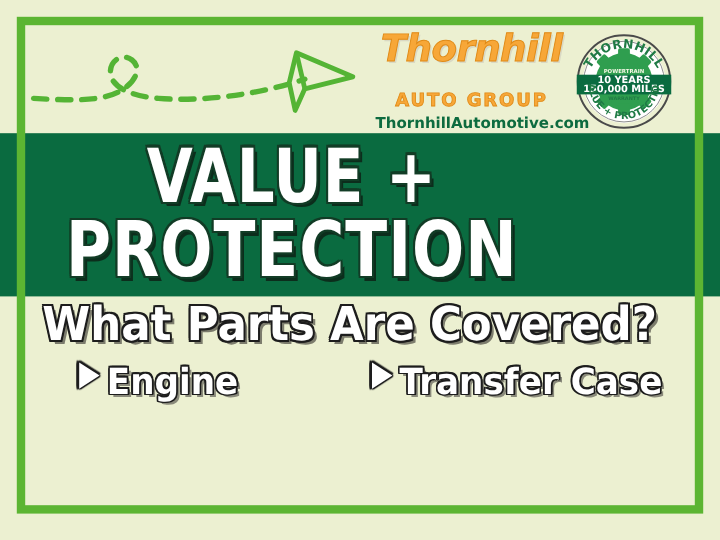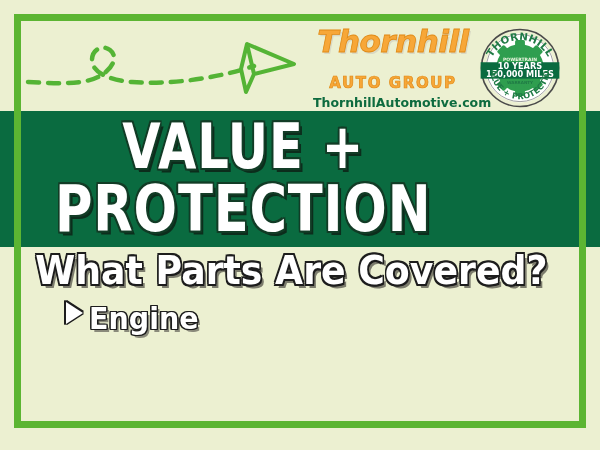--- a/index.html
+++ b/index.html
@@ -280,17 +280,21 @@
   </div>
 
   <div class="parts">
     <div class="parts-col col-left">
       <div class="part-item">
         <span class="bullet"></span>
         <span class="part-label">Engine</span>
       </div>
     </div>
     <div class="parts-col col-right">
+      <div class="part-item">
+        <span class="bullet"></span>
+        <span class="part-label">Transfer Case</span>
+      </div>
     </div>
   </div>
 
   <div class="frame"></div>
 </div>
 
 </body></html>

